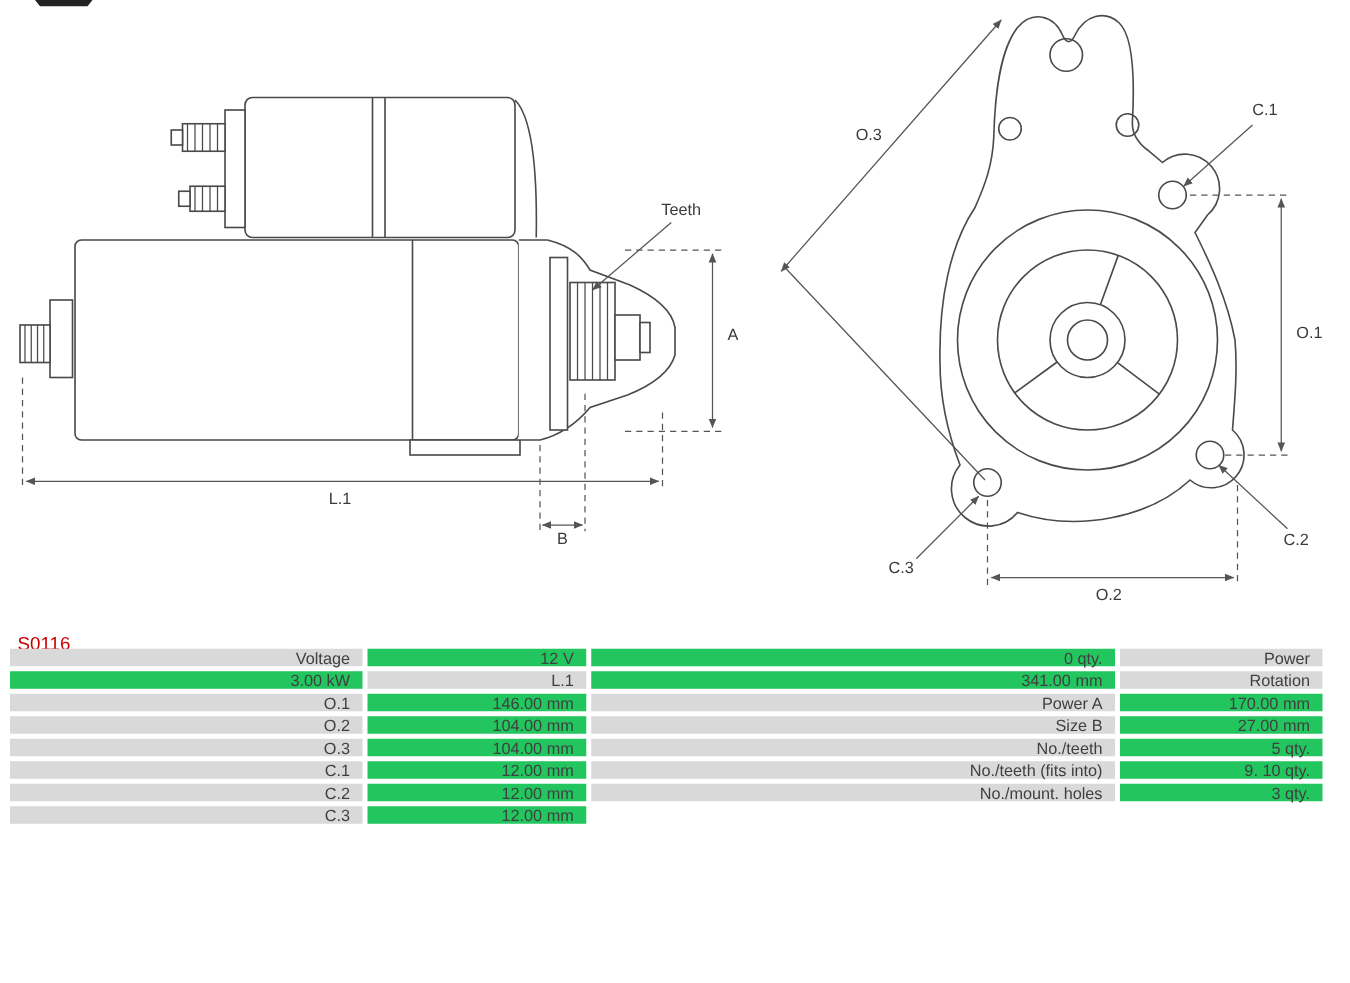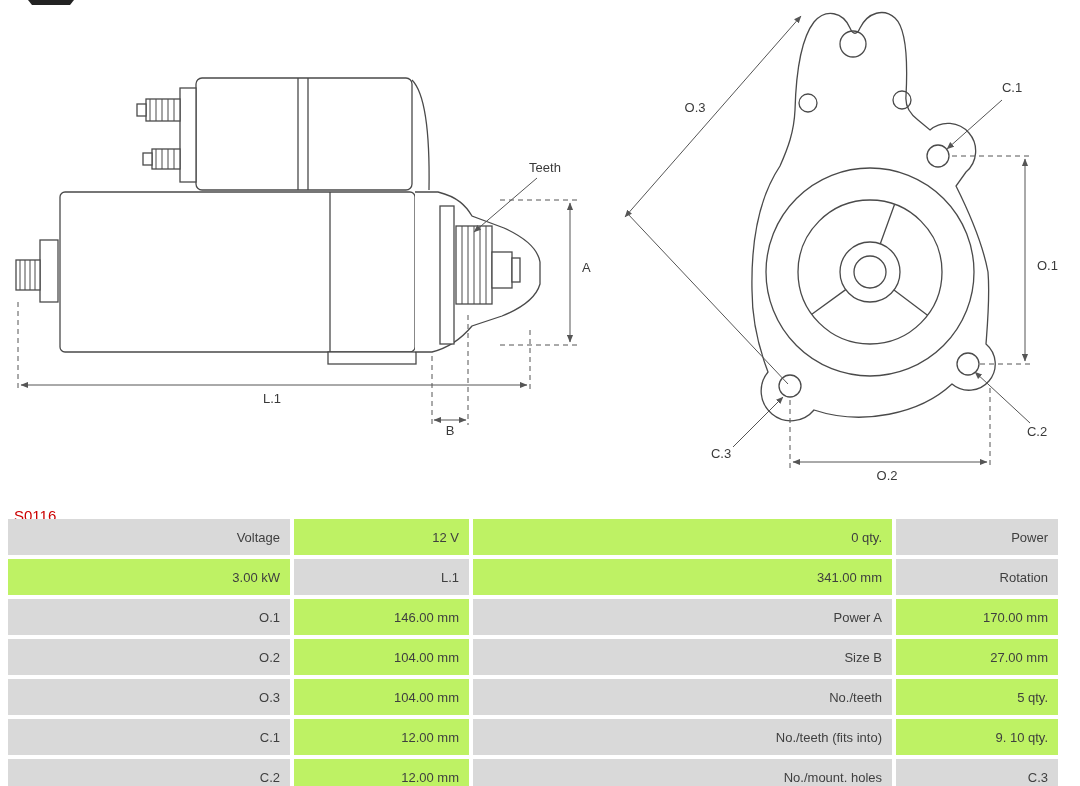--- a/index.html
+++ b/index.html
@@ -10,24 +10,24 @@
   #front-view { left:600px; }
   svg text { font-size:13px; fill:#3a3a3a; font-family:"Liberation Sans","DejaVu Sans",sans-serif; }
   .ln   { stroke:#4a4a4a; stroke-width:1.3; fill:none; }
   .lnf  { stroke:#4a4a4a; stroke-width:1.3; fill:#ffffff; }
   .hat  { stroke:#4a4a4a; stroke-width:1; fill:none; }
   .dim  { stroke:#555555; stroke-width:1; fill:none; }
   .ext  { stroke:#555555; stroke-width:1; fill:none; stroke-dasharray:5 4; }
   .part-number { position:absolute; left:14px; top:507px; color:#cc0000; font-size:15px; }
   .spec-table { position:absolute; left:8px; top:519px; width:1050px;
     display:grid; grid-template-columns:282px 175px 419px 1fr; gap:4px; }
-  .cell { height:36px; display:flex; align-items:center; justify-content:flex-end;
+  .cell { height:14px; display:flex; align-items:center; justify-content:flex-end;
     padding-right:10px; font-size:13px; color:#3f3f3f; }
   .cell.label { background:#d9d9d9; }
-  .cell.value { background:#bef264; }
+  .cell.value { background:#22c55e; }
 </style>
 </head>
 <body>
 
 <svg id="side-view" class="drawing" width="610" height="470" viewBox="0 0 610 470">
   <defs>
     <marker id="arr" viewBox="0 0 9 8" refX="8" refY="4" markerWidth="8" markerHeight="7" orient="auto-start-reverse">
       <path d="M0,0.5 L8.5,4 L0,7.5 Z" fill="#555555"></path>
     </marker>
   </defs>
@@ -177,15 +177,16 @@
   <div class="cell value">5 qty.</div>
   <div class="cell label">C.1</div>
   <div class="cell value">12.00 mm</div>
 
   <div class="cell label">No./teeth (fits into)</div>
   <div class="cell value">9. 10 qty.</div>
   <div class="cell label">C.2</div>
   <div class="cell value">12.00 mm</div>
 
   <div class="cell label">No./mount. holes</div>
+  <div class="cell value">3 qty.</div>
   <div class="cell label">C.3</div>
   <div class="cell value">12.00 mm</div>
 </div>
 
 </body></html>

